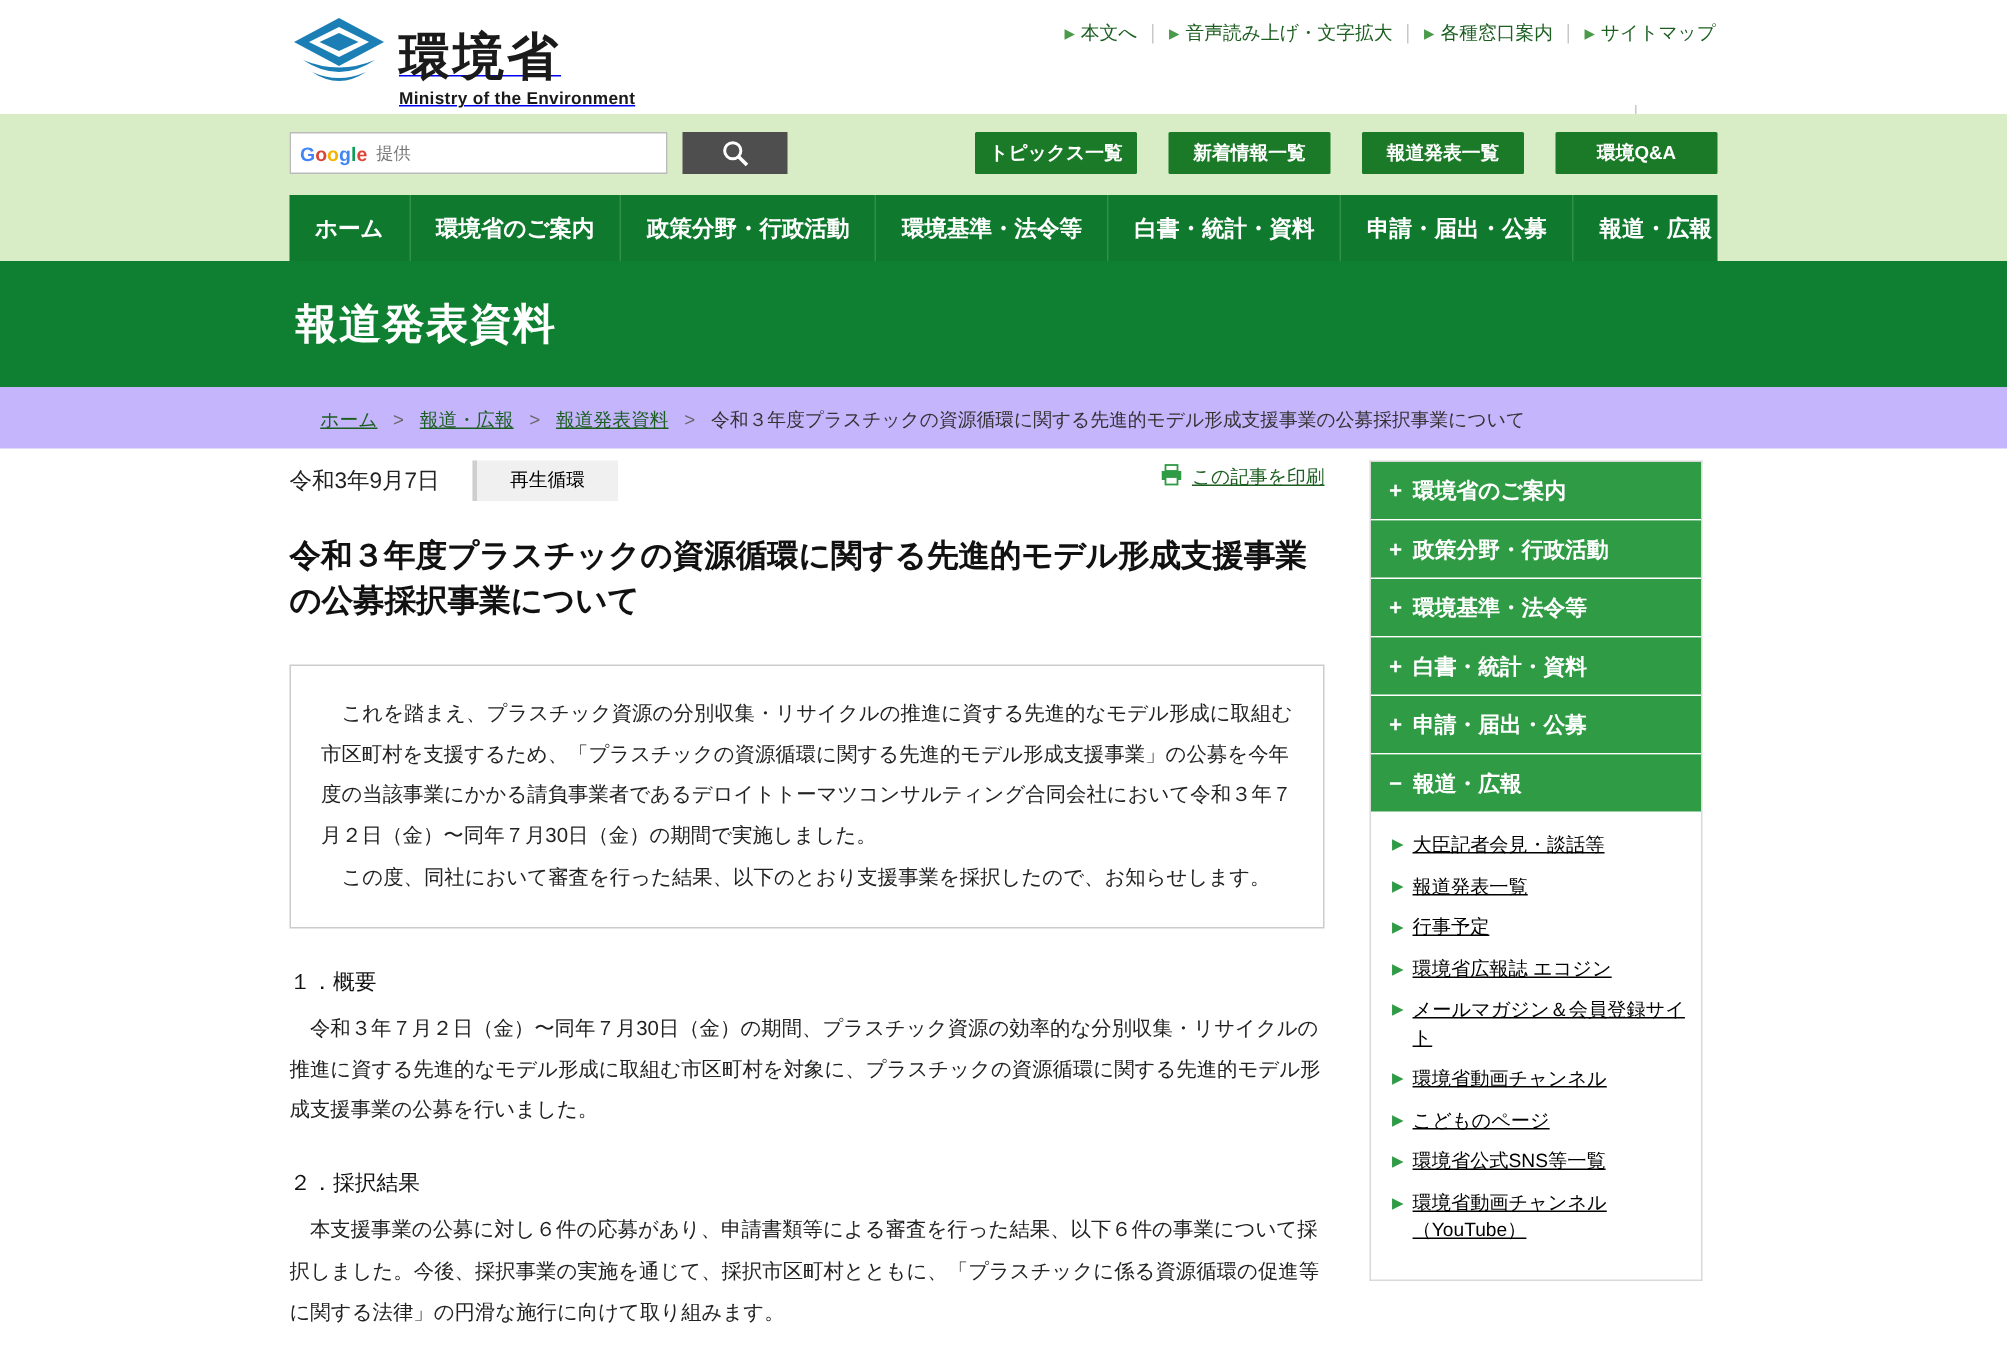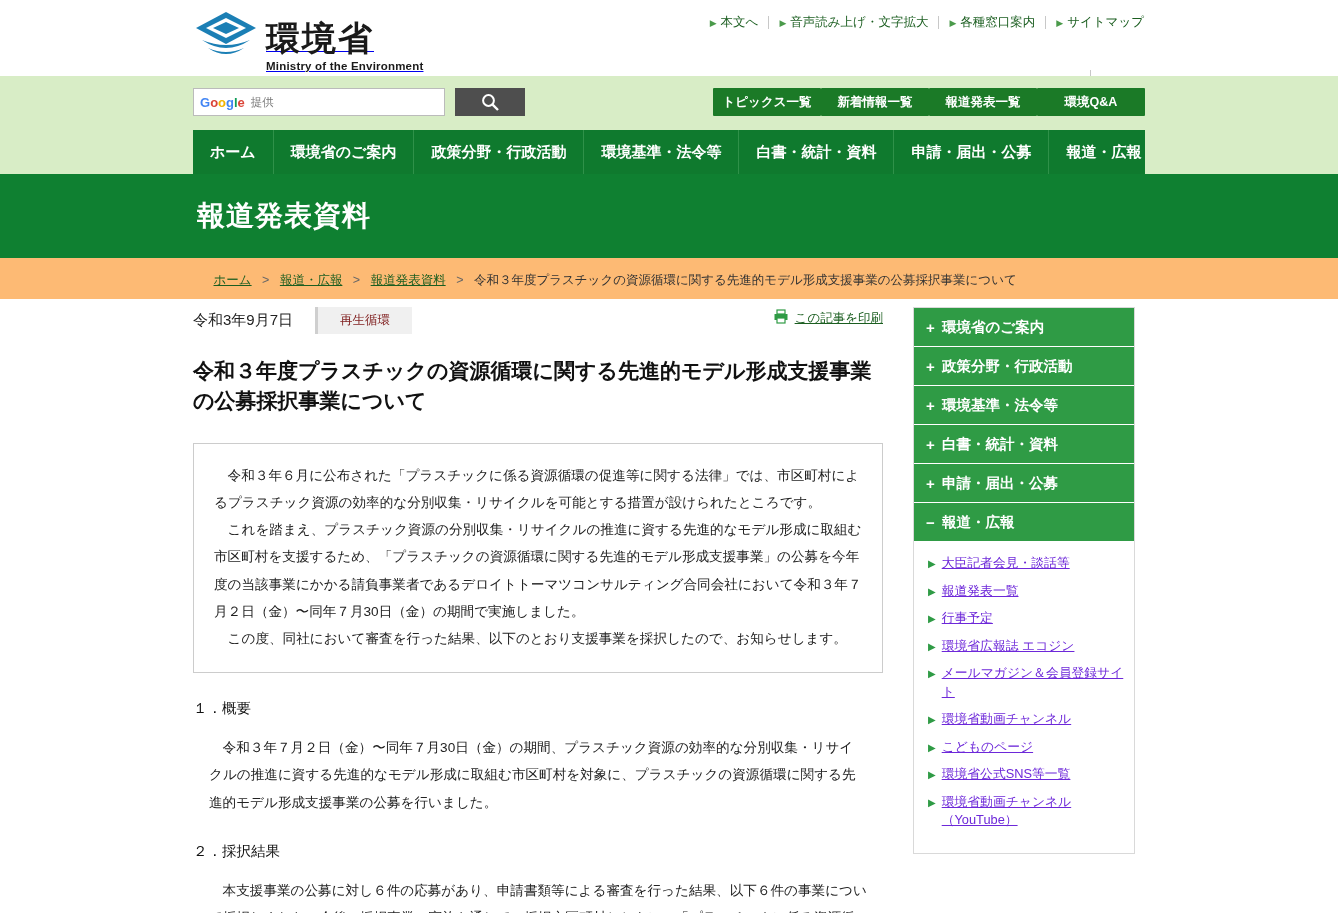--- a/index.html
+++ b/index.html
@@ -85,21 +85,21 @@
   .search-btn {
     position: absolute; left: 262px; top: 0;
     width: 70px; height: 28px;
     background: #4e4e4e; border: none; cursor: pointer;
     display: flex; align-items: center; justify-content: center;
   }
   .search-btn svg { display:block; }
 
   .quick-links {
     position: absolute; right: 0; top: 0;
-    display: flex; gap: 0;
+    display: flex; gap: 21px;
   }
   .qbtn {
     background: #1b7a27;
     color: #fff; font-size: 12.5px; font-weight: bold;
     padding: 5px 0; width: 108px; text-align: center;
     text-decoration: none; line-height: 18px;
     border-radius: 1px;
   }
 
   .mainnav {
@@ -126,21 +126,21 @@
     display: flex; align-items: center;
   }
   .title-band .inner { width: 952px; margin: 0 auto; }
   .title-band h1 {
     margin: 0; padding-left: 4px;
     color: #fff; font-size: 28px; font-weight: bold;
     letter-spacing: 1px;
   }
 
   
-  .crumbwrap { width: 100%; background: #fdba74; padding-left: 33px; }
+  .crumbwrap { width: 100%; background: #c4b5fd; padding-left: 33px; }
   .crumb {
     width: 952px; margin: 0 auto;
     padding: 14px 0 10px 4px;
     font-size: 12.5px; color: #333;
   }
   .crumb a { color: #1b5e20; text-decoration: underline; }
   .crumb .sep { color: #666; padding: 0 7px; }
 
   
   .content {
@@ -155,21 +155,21 @@
   .meta-row {
     display: flex; align-items: center;
     position: relative;
     margin-bottom: 22px;
   }
   .date { font-size: 15px; font-weight: normal; color: #222; }
   .tag {
     margin-left: 22px;
     background: #f0f0f0;
     border-left: 3px solid #cfcfcf;
-    font-size: 12.5px; color: #7f1d1d;
+    font-size: 12.5px; color: #000000;
     padding: 5px 22px;
   }
   .print {
     position: absolute; right: 0; top: 2px;
     display: flex; align-items: flex-end;
     font-size: 12.5px; color: #1b5e20;
     text-decoration: none;
   }
   .print .pico { margin-right: 6px; }
   .print span.lbl { text-decoration: underline; }
@@ -185,21 +185,21 @@
     font-size: 13.6px; line-height: 2.0; color: #222;
   }
   .lead-box p { margin: 0; text-indent: 1em; }
 
   h3.sec {
     font-size: 14.5px; font-weight: normal; color: #111;
     margin: 26px 0 8px 0;
   }
   .body-p {
     font-size: 13.6px; line-height: 2.0; color: #222;
-    margin: 16px; text-indent: 1em;
+    margin: 0; text-indent: 1em;
   }
 
   
   .acc { border: 1px solid #d9d9d9; border-bottom: none; }
   .acc-item {
     background: #2f9b45;
     border-bottom: 1px solid #ffffff;
     display: flex; align-items: center;
     height: 39px;
     color: #fff; font-size: 14.5px; font-weight: bold;
@@ -219,21 +219,21 @@
   }
   .sublist li {
     list-style: none;
     margin: 0 0 9px 0;
     font-size: 12.8px;
     line-height: 1.45;
     display: flex;
   }
   .sublist ul { margin: 0; padding: 0; }
   .sublist .arrow { color: #2f9b45; font-size: 10px; margin-right: 6px; padding-top: 3px; }
-  .sublist a { color: #6d28d9; }
+  .sublist a { color: #000000; }
 </style>
 </head>
 <body>
 
 <div class="header">
   <a class="logo-wrap" href="#">
     <span class="logo-mark">
       <svg width="68" height="56" viewBox="0 0 68 56">
         <path d="M34 4 L64 20 L34 36 L4 20 Z" fill="#1b7fb5"></path>
         <path d="M34 10 L54 20 L34 30 L14 20 Z" fill="#ffffff"></path>
@@ -349,21 +349,20 @@
             <rect x="4" y="9" width="8" height="5" fill="#ffffff" stroke="#2f9b45" stroke-width="1.2"></rect>
           </svg>
         </span>
         <span class="lbl">この記事を印刷</span>
       </a>
     </div>
 
     <h2 class="article-title">令和３年度プラスチックの資源循環に関する先進的モデル形成支援事業の公募採択事業について</h2>
 
     <div class="lead-box">
-      <p>令和３年６月に公布された「プラスチックに係る資源循環の促進等に関する法律」では、市区町村によるプラスチック資源の効率的な分別収集・リサイクルを可能とする措置が設けられたところです。</p>
       <p>これを踏まえ、プラスチック資源の分別収集・リサイクルの推進に資する先進的なモデル形成に取組む市区町村を支援するため、「プラスチックの資源循環に関する先進的モデル形成支援事業」の公募を今年度の当該事業にかかる請負事業者であるデロイトトーマツコンサルティング合同会社において令和３年７月２日（金）〜同年７月30日（金）の期間で実施しました。</p>
       <p>この度、同社において審査を行った結果、以下のとおり支援事業を採択したので、お知らせします。</p>
     </div>
 
     <h3 class="sec">１．概要</h3>
     <p class="body-p">令和３年７月２日（金）〜同年７月30日（金）の期間、プラスチック資源の効率的な分別収集・リサイクルの推進に資する先進的なモデル形成に取組む市区町村を対象に、プラスチックの資源循環に関する先進的モデル形成支援事業の公募を行いました。</p>
 
     <h3 class="sec">２．採択結果</h3>
     <p class="body-p">本支援事業の公募に対し６件の応募があり、申請書類等による審査を行った結果、以下６件の事業について採択しました。今後、採択事業の実施を通じて、採択市区町村とともに、「プラスチックに係る資源循環の促進等に関する法律」の円滑な施行に向けて取り組みます。</p>
 

